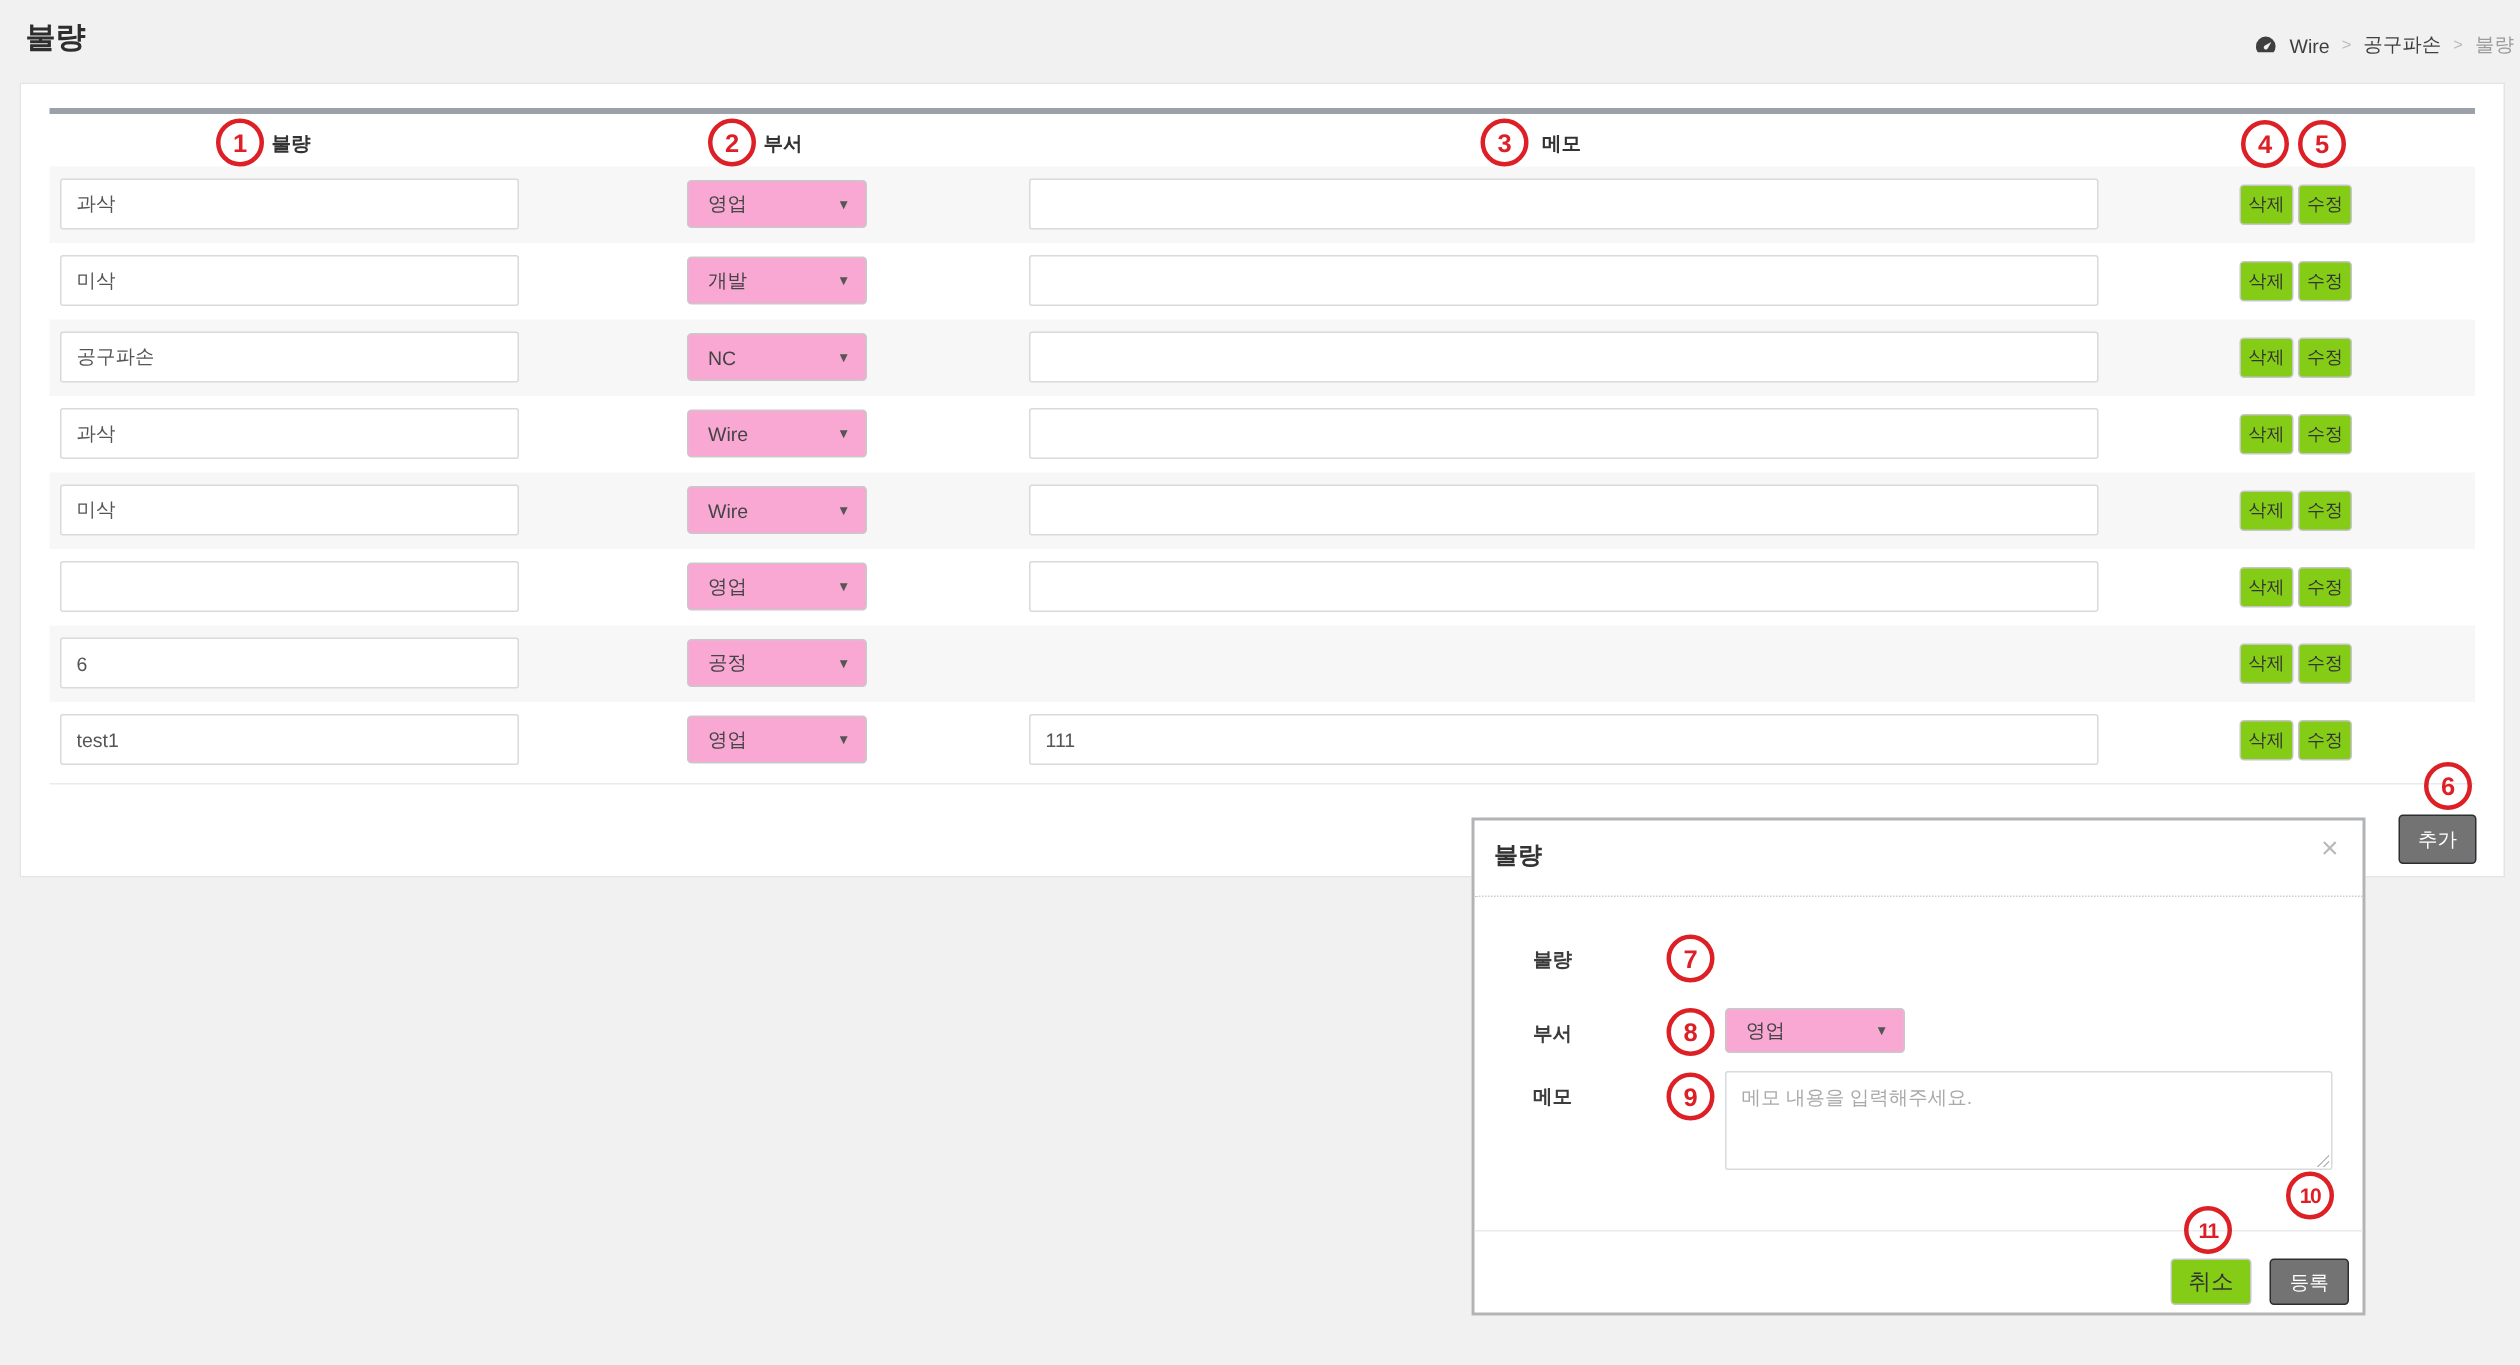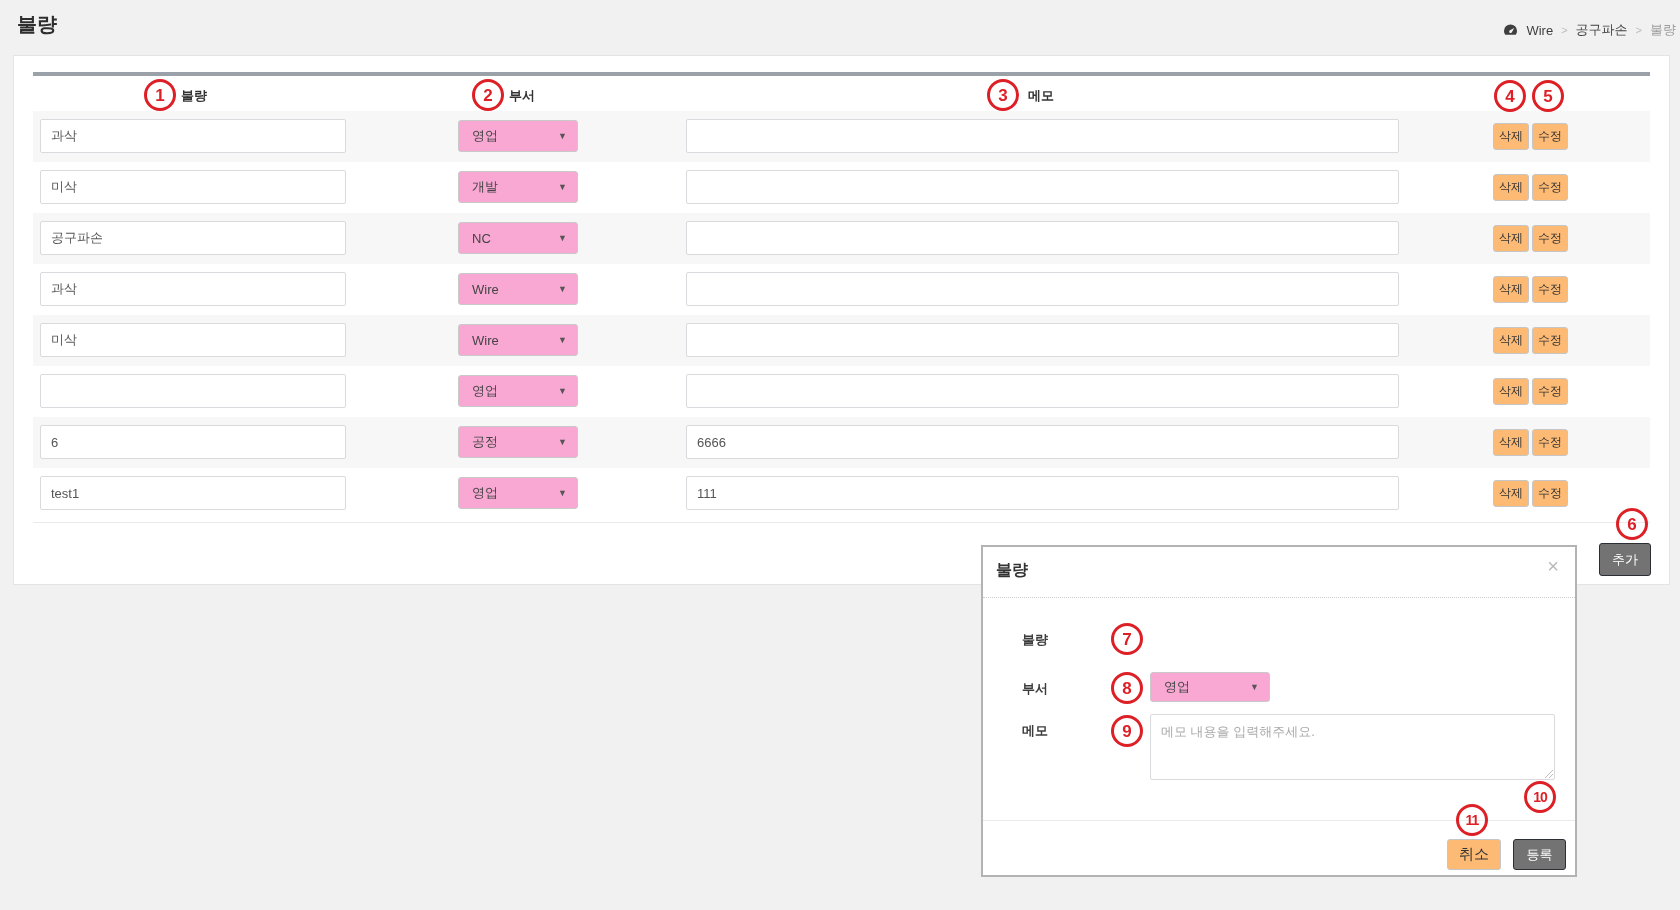--- a/index.html
+++ b/index.html
@@ -25,21 +25,21 @@
   .row:nth-child(odd) { background:#f7f7f8; }
   .txt { position:absolute; height:34px; box-sizing:border-box; border:1px solid #d8dadd; background:#fff;
     font-size:13px; color:#555; padding:0 10px; border-radius:2px; font-family:"Liberation Sans",sans-serif; outline:none; }
   .txt::placeholder { color:#aaa; }
   .row .name-input { left:7px;  top:8px; width:306px; }
   .row .memo-input { left:653px; top:8px; width:713px; }
   .sel { position:absolute; box-sizing:border-box; background:#f9a8d4; border:1px solid #c9c9c9; border-radius:3px;
     display:flex; align-items:center; justify-content:space-between; color:#444; font-size:13px; padding:0 10px 0 13px; cursor:pointer; }
   .row .dept-select { left:425px; top:9px; width:120px; height:32px; }
   .sel .arrow { font-size:9px; color:#555; }
-  .btn-light { position:absolute; box-sizing:border-box; background:#fdba74; border:1px solid #c6c6c6; border-radius:3px;
+  .btn-light { position:absolute; box-sizing:border-box; background:#84cc16; border:1px solid #c6c6c6; border-radius:3px;
     font-size:12px; color:#333; display:flex; align-items:center; justify-content:center; cursor:pointer; }
   .row .del-btn  { left:1460px; top:12px; width:36px; height:27px; }
   .row .edit-btn { left:1499px; top:12px; width:36px; height:27px; }
   .panel-divider { position:absolute; left:19px; top:466px; width:1617px; border-top:1px solid #eaeaea; }
   .btn-dark { position:absolute; box-sizing:border-box; background:#737373; color:#fff; border:1px solid #2b2f33;
     border-radius:3px; font-size:13px; display:flex; align-items:center; justify-content:center; cursor:pointer; }
   .add-btn { left:1585px; top:487px; width:52px; height:33px; }
   
   .modal { position:absolute; left:981px; top:545px; width:596px; height:332px; background:#fff;
     border:2px solid #b1b3b5; box-sizing:border-box; z-index:5; }
@@ -157,21 +157,20 @@
       <div class="btn-light del-btn">삭제</div>
       <div class="btn-light edit-btn">수정</div>
     </div>
 
     <div class="row">
       <input class="txt name-input" value="6" style="">
       <div class="sel dept-select">
           <span>공정</span>
           <span class="arrow">▼</span>
         </div>
-      <input class="txt memo-input" value="6666" style="">
       <div class="btn-light del-btn">삭제</div>
       <div class="btn-light edit-btn">수정</div>
     </div>
 
     <div class="row">
       <input class="txt name-input" value="test1" style="">
       <div class="sel dept-select">
           <span>영업</span>
           <span class="arrow">▼</span>
         </div>

